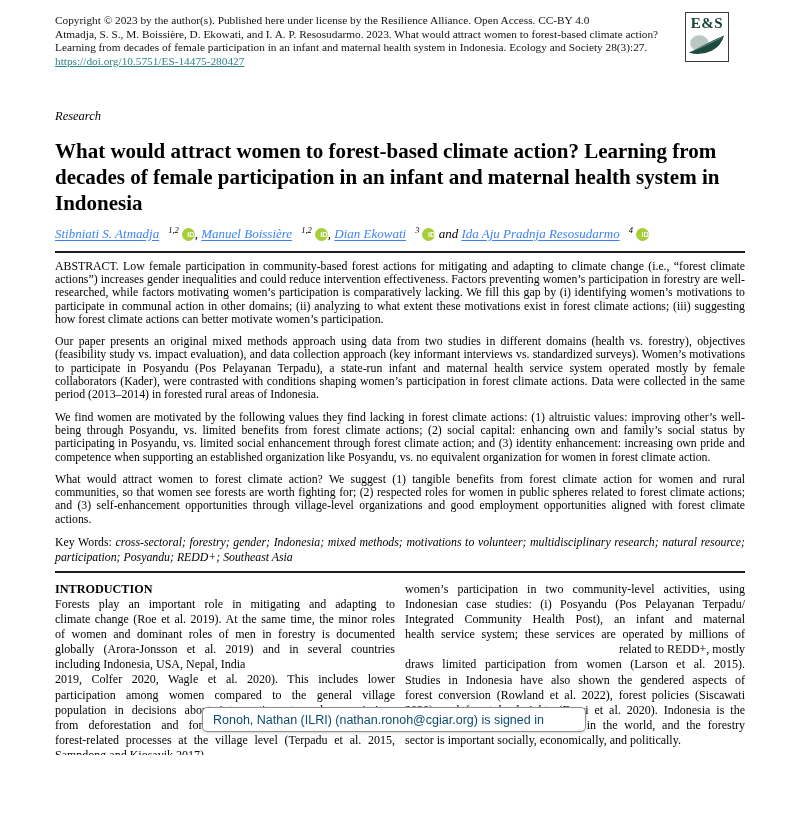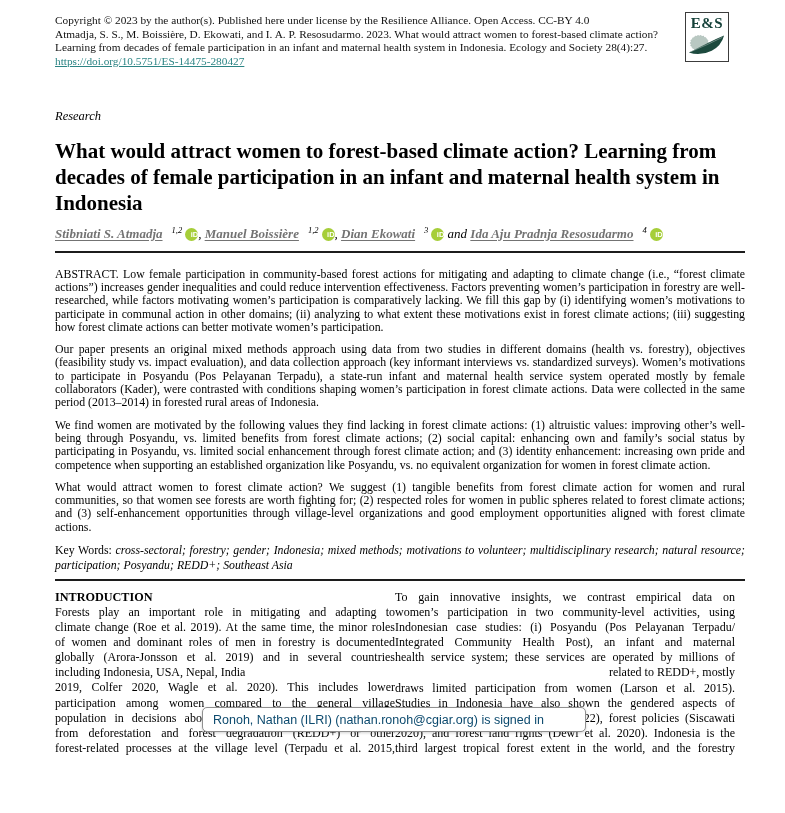--- a/index.html
+++ b/index.html
@@ -13,36 +13,36 @@
   .header-text { width:628px; font-size:11.3px; line-height:13.6px; color:#111; }
   .doi-link { color:#2b8484; text-decoration:underline; cursor:pointer; }
   .logo-box { width:44px; height:50px; border:1.5px solid #3c3c3c; margin-right:16px; margin-top:-2px;
               display:flex; flex-direction:column; align-items:center; justify-content:flex-start; padding-top:2px; background:#fff; }
   .logo-text { font-family:"Liberation Serif", serif; font-weight:bold; font-size:15px; color:#16423a; letter-spacing:0.5px; line-height:17px; }
 
   
   .research { margin-top:41px; font-style:italic; font-size:12.5px; }
   .title { margin-top:14px; width:712px; font-weight:bold; font-size:21px; line-height:26px; color:#000; }
   .authors { margin-top:5px; font-style:italic; font-size:13px; line-height:18px; }
-  .author-link { color:#737373; text-decoration:underline; cursor:pointer;font-weight:bold; }
+  .author-link { color:#3b82f6; text-decoration:underline; cursor:pointer; }
   .authors sup { font-size:8.5px; margin-left:9px; }
   .orcid { display:inline-block; width:13px; height:13px; background:#A6CE39; color:#fff; border-radius:50%;
            font-family:"Liberation Sans", sans-serif; font-style:normal; font-weight:bold; font-size:7.5px;
            text-align:right; line-height:13px; vertical-align:2px; margin-left:3px; cursor:pointer; }
 
   .rule { border:none; border-top:2px solid #1c1c1c; margin:7px 0 0 0; width:690px; }
 
   
-  .abstract { margin-top:15px; width:690px; }
+  .abstract { margin-top:7px; width:690px; }
   .abstract p { font-size:11.8px; line-height:13.3px; text-align:justify; margin-bottom:9px; }
   .kw { font-size:11.8px; line-height:14.6px; text-align:justify; width:690px; }
   .kw .kw-text { font-style:italic; }
 
   
-  .columns { display:flex; margin-top:9px; width:690px; }
+  .columns { display:flex; gap:10px; margin-top:9px; width:690px; }
   .col { width:340px; overflow:hidden; }
   .intro-heading { font-weight:bold; font-size:12.2px; line-height:15px; }
   .tline { font-size:12px; line-height:15.05px; white-space:normal; }
   .line-j { text-align:justify; text-align-last:justify; }
   .line-l { text-align:left; }
   .line-r { text-align:right; }
 
   
   .toast { position:absolute; left:202px; top:707px; width:384px; height:25px; z-index:10;
            background:#ffffff; border:1px solid #8f8f8f; border-radius:5px;
@@ -53,21 +53,21 @@
 </head>
 <body>
 
 <div class="page">
   <div class="content">
 
     <div class="header-row">
       <div class="header-text">
         <div>Copyright © 2023 by the author(s). Published here under license by the Resilience Alliance. Open Access. CC-BY 4.0</div>
         <div>Atmadja, S. S., M. Boissière, D. Ekowati, and I. A. P. Resosudarmo. 2023. What would attract women to forest-based climate action?</div>
-        <div>Learning from decades of female participation in an infant and maternal health system in Indonesia. Ecology and Society 28(4):27.</div>
+        <div>Learning from decades of female participation in an infant and maternal health system in Indonesia. Ecology and Society 28(3):27.</div>
         <div><a class="doi-link">https://doi.org/10.5751/ES-14475-280427</a></div>
       </div>
       <div class="logo-box">
         <div class="logo-text">E&amp;S</div>
         <svg width="38" height="26" viewBox="0 0 40 26">
           <ellipse cx="12" cy="11" rx="9.5" ry="8" fill="#b9c8c2"></ellipse>
           <ellipse cx="12" cy="11" rx="9.5" ry="8" fill="none" stroke="#9fb3ac" stroke-width="1" stroke-dasharray="1,2"></ellipse>
           <path d="M1 21 Q13 25 25 19 Q35 14 38 3 Q28 7 20 11.5 Q10 16.5 1 21 Z" fill="#1d4a3e"></path>
           <path d="M3 20 Q20 13 36 5" stroke="#ffffff" stroke-width="0.7" fill="none" opacity="0.5"></path>
         </svg>
@@ -104,21 +104,20 @@
             <div class="tline line-j">2019, Colfer 2020, Wagle et al. 2020). This includes lower</div>
             <div class="tline line-j">participation among women compared to the general village</div>
             <div class="tline line-j">population in decisions about interventions to reduce emissions</div>
             <div class="tline line-j">from deforestation and forest degradation (REDD+) or other</div>
             <div class="tline line-j">forest-related processes at the village level (Terpadu et al. 2015,</div>
             <div class="tline line-l">Samndong and Kjosavik 2017).</div>
           </div>
       </div>
       <div class="col">
         <div id="right-lines">
-            <div class="tline line-j">To gain innovative insights, we contrast empirical data on</div>
             <div class="tline line-j">women’s participation in two community-level activities, using</div>
             <div class="tline line-j">Indonesian case studies: (i) Posyandu (Pos Pelayanan Terpadu/</div>
             <div class="tline line-j">Integrated Community Health Post), an infant and maternal</div>
             <div class="tline line-j">health service system; these services are operated by millions of</div>
             <div class="tline line-r">related to REDD+, mostly</div>
             <div class="tline line-j">draws limited participation from women (Larson et al. 2015).</div>
             <div class="tline line-j">Studies in Indonesia have also shown the gendered aspects of</div>
             <div class="tline line-j">forest conversion (Rowland et al. 2022), forest policies (Siscawati</div>
             <div class="tline line-j">2020), and forest land rights (Dewi et al. 2020). Indonesia is the</div>
             <div class="tline line-j">third largest tropical forest extent in the world, and the forestry</div>

